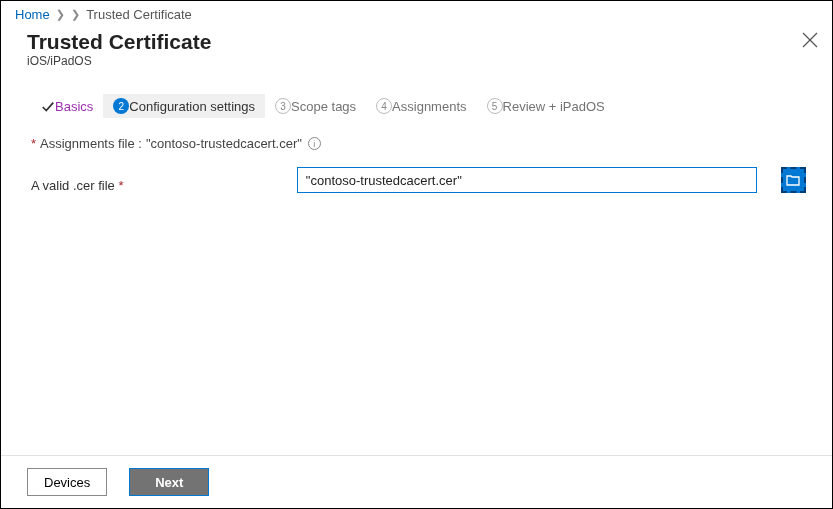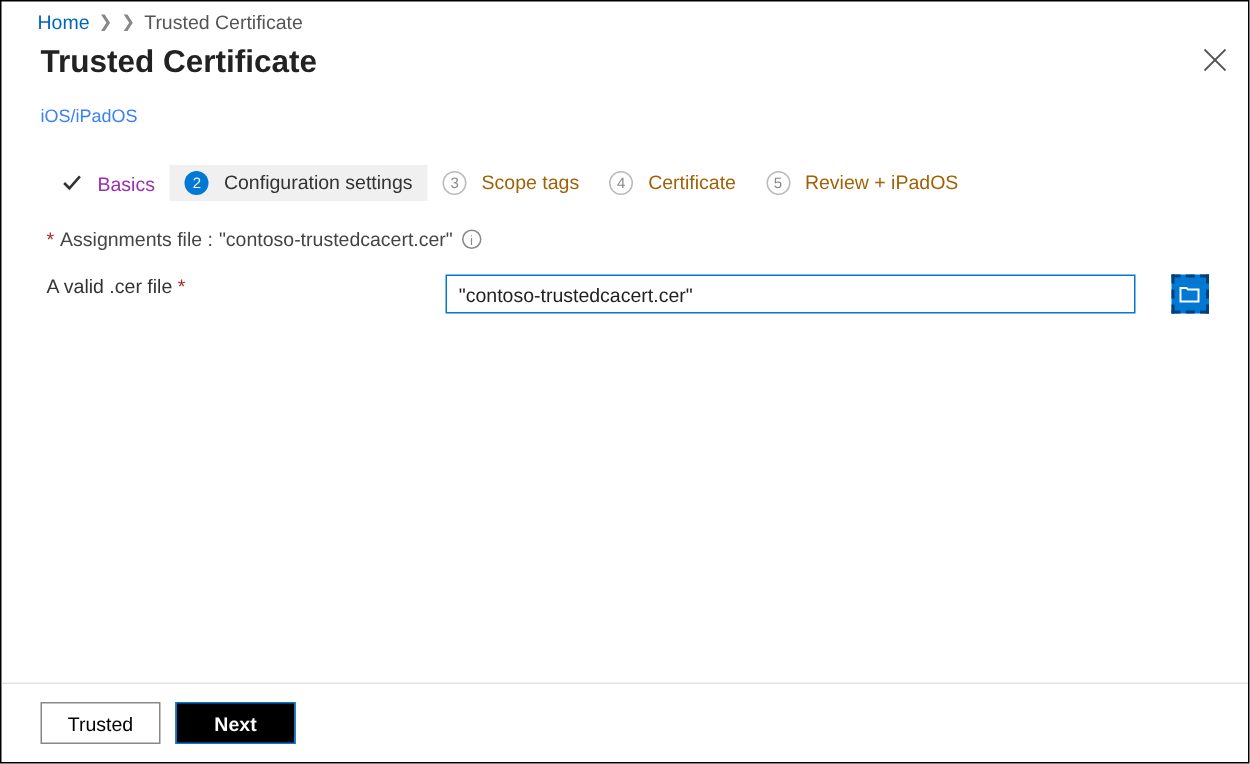--- a/index.html
+++ b/index.html
@@ -8,64 +8,64 @@
       font-size: 13px;
       color: #323130;
       background: #fff;
       width: 833px;
       height: 509px;
       border: 1px solid #000;
       display: flex;
       flex-direction: column;
     }
     .breadcrumb {
-      padding: 6px 24px;
+      padding: 6px 14px;
       font-size: 13px;
       display: flex;
       align-items: center;
       gap: 6px;
       flex-wrap: wrap;
     }
     .breadcrumb a { color: #0066b8; text-decoration: none; cursor: pointer; }
     .breadcrumb .crumb-current { color: #555; }
     .breadcrumb .sep { color: #888; font-size: 11px; }
     .header {
       padding: 2px 26px 4px 26px;
       position: relative;
     }
     .header h1 { font-size: 21px; font-weight: 600; color: #222; }
-    .header .subtitle { font-size: 12px; color: #3b82f6; margin-top: 16px; }
+    .header .subtitle { font-size: 12px; color: #404040; margin-top: 0px; }
     .close-btn {
       position: absolute;
       right: 14px;
       top: 4px;
       cursor: pointer;
       width: 16px; height: 16px;
       color: #555;
     }
     .wizard {
       display: flex;
       align-items: center;
       gap: 0;
       padding: 22px 26px 14px 30px;
       font-size: 13px;
     }
     .step {
       display: flex;
-      align-items: flex-start;
-      gap: 10px;
+      align-items: flex-end;
+      gap: 0;
       padding: 4px 10px;
       cursor: pointer;
     }
     .step.completed .label { color: #9b2fae; }
     .step.active {
       background: #f0f0f0;
     }
     .step.active .label { color: #333; font-weight: 400; }
-    .step.pending .label { color: #a16207; }
+    .step.pending .label { color: #737373; }
     .step .badge {
       width: 16px; height: 16px; border-radius: 50%;
       display: inline-flex; align-items: center; justify-content: center;
       font-size: 10px;
     }
     .step.active .badge { background: #0078d4; color: #fff; }
     .step.pending .badge { border: 1px solid #bbb; color: #888; background: #fff; }
     .check-icon { width: 14px; height: 14px; stroke: #333; stroke-width: 2; fill: none; }
     .form-area {
       flex: 1;
@@ -86,21 +86,21 @@
       border: 1px solid #888;
       border-radius: 50%;
       display: inline-flex;
       align-items: center; justify-content: center;
       font-size: 9px; color: #888;
       cursor: pointer;
       margin-left: 2px;
     }
     .file-row {
       display: flex;
-      align-items: flex-start;
+      align-items: flex-end;
       gap: 16px;
     }
     .file-label {
       width: 260px;
       font-size: 13px;
       color: #333;
     }
     .file-input {
       flex: 0 0 460px;
       border: 1px solid #0078d4;
@@ -128,24 +128,25 @@
     .btn {
       min-width: 80px;
       height: 28px;
       font-size: 13px;
       border: 1px solid #8a8886;
       background: #fff;
       cursor: pointer;
       padding: 0 16px;
     }
     .btn.primary {
-      background: #000000;
+      background: #737373;
       border-color: #0078d4;
       color: #fff;
       font-weight: 600;
+      margin-left: 12px;
     }
   </style>
 </head>
 <body>
 
 <div class="breadcrumb">
   <a>Home</a>
   <span class="sep">❯</span>
   <span class="sep">❯</span>
   <span class="crumb-current">Trusted Certificate</span>
@@ -172,21 +173,21 @@
   <div class="step active">
     <span class="badge">2</span>
     <span class="label">Configuration settings</span>
   </div>
   <div class="step pending">
     <span class="badge">3</span>
     <span class="label">Scope tags</span>
   </div>
   <div class="step pending">
     <span class="badge">4</span>
-    <span class="label">Certificate</span>
+    <span class="label">Assignments</span>
   </div>
   <div class="step pending">
     <span class="badge">5</span>
     <span class="label">Review + iPadOS</span>
   </div>
 </div>
 
 <div class="form-area">
   <div class="cert-line">
     <span class="req-star">*</span>
@@ -203,15 +204,15 @@
     <input type="text" class="file-input" value="&quot;contoso-trustedcacert.cer&quot;" style="">
     <div class="browse-btn">
       <svg width="14" height="12" viewBox="0 0 14 12">
         <path d="M1 2 h4 l1 1 h7 v8 h-12 z" fill="none" stroke="#fff" stroke-width="1.3"></path>
       </svg>
     </div>
   </div>
 </div>
 
 <div class="footer">
-  <button class="btn">Trusted</button>
+  <button class="btn">Devices</button>
   <button class="btn primary">Next</button>
 </div>
 
 </body></html>

